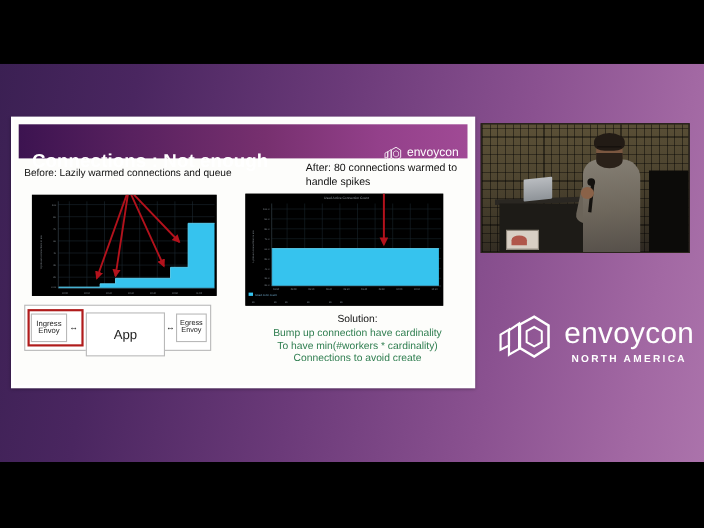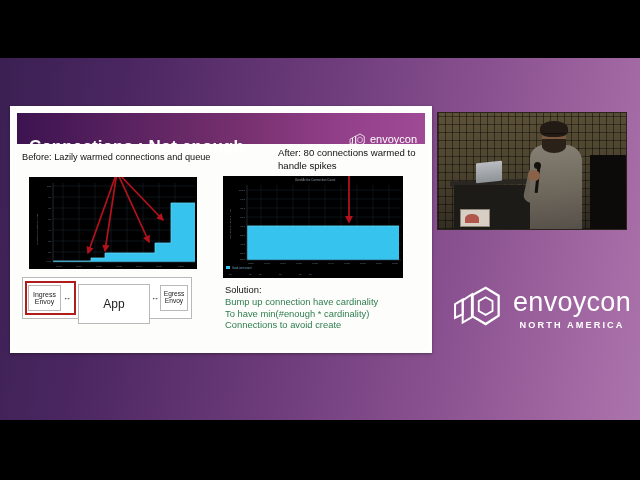--- a/index.html
+++ b/index.html
@@ -158,20 +158,21 @@
     border: 2px solid #b01c1c;
     box-sizing: border-box;
     pointer-events: none;
   }
 
   
   #solution-block {
     position: absolute;
     left: 212px; top: 175px;
     width: 200px;
+    text-align: center;
   }
   #solution-heading {
     color: #111111;
     font-size: 9.4px;
     margin-bottom: 1px;
   }
   .solution-line {
     color: #2e7d4f;
     font-size: 9.4px;
     line-height: 11.6px;
@@ -510,21 +511,21 @@
         <div id="svc-egress" class="svc-box">
           <span>Egress</span>
           <span>Envoy</span>
         </div>
         <div id="svc-highlight"></div>
       </div>
 
       <div id="solution-block">
         <div id="solution-heading">Solution:</div>
         <div class="solution-line">Bump up connection have cardinality</div>
-        <div class="solution-line">To have min(#enough * cardinality)</div>
+        <div class="solution-line">To have min(#workers * cardinality)</div>
         <div class="solution-line">Connections to avoid create</div>
       </div>
 
     </div>
   </div>
 
   <div id="video-panel">
     <div id="video-wall"></div>
     <div id="video-dark-panel"></div>
     <div id="podium-top"></div>

